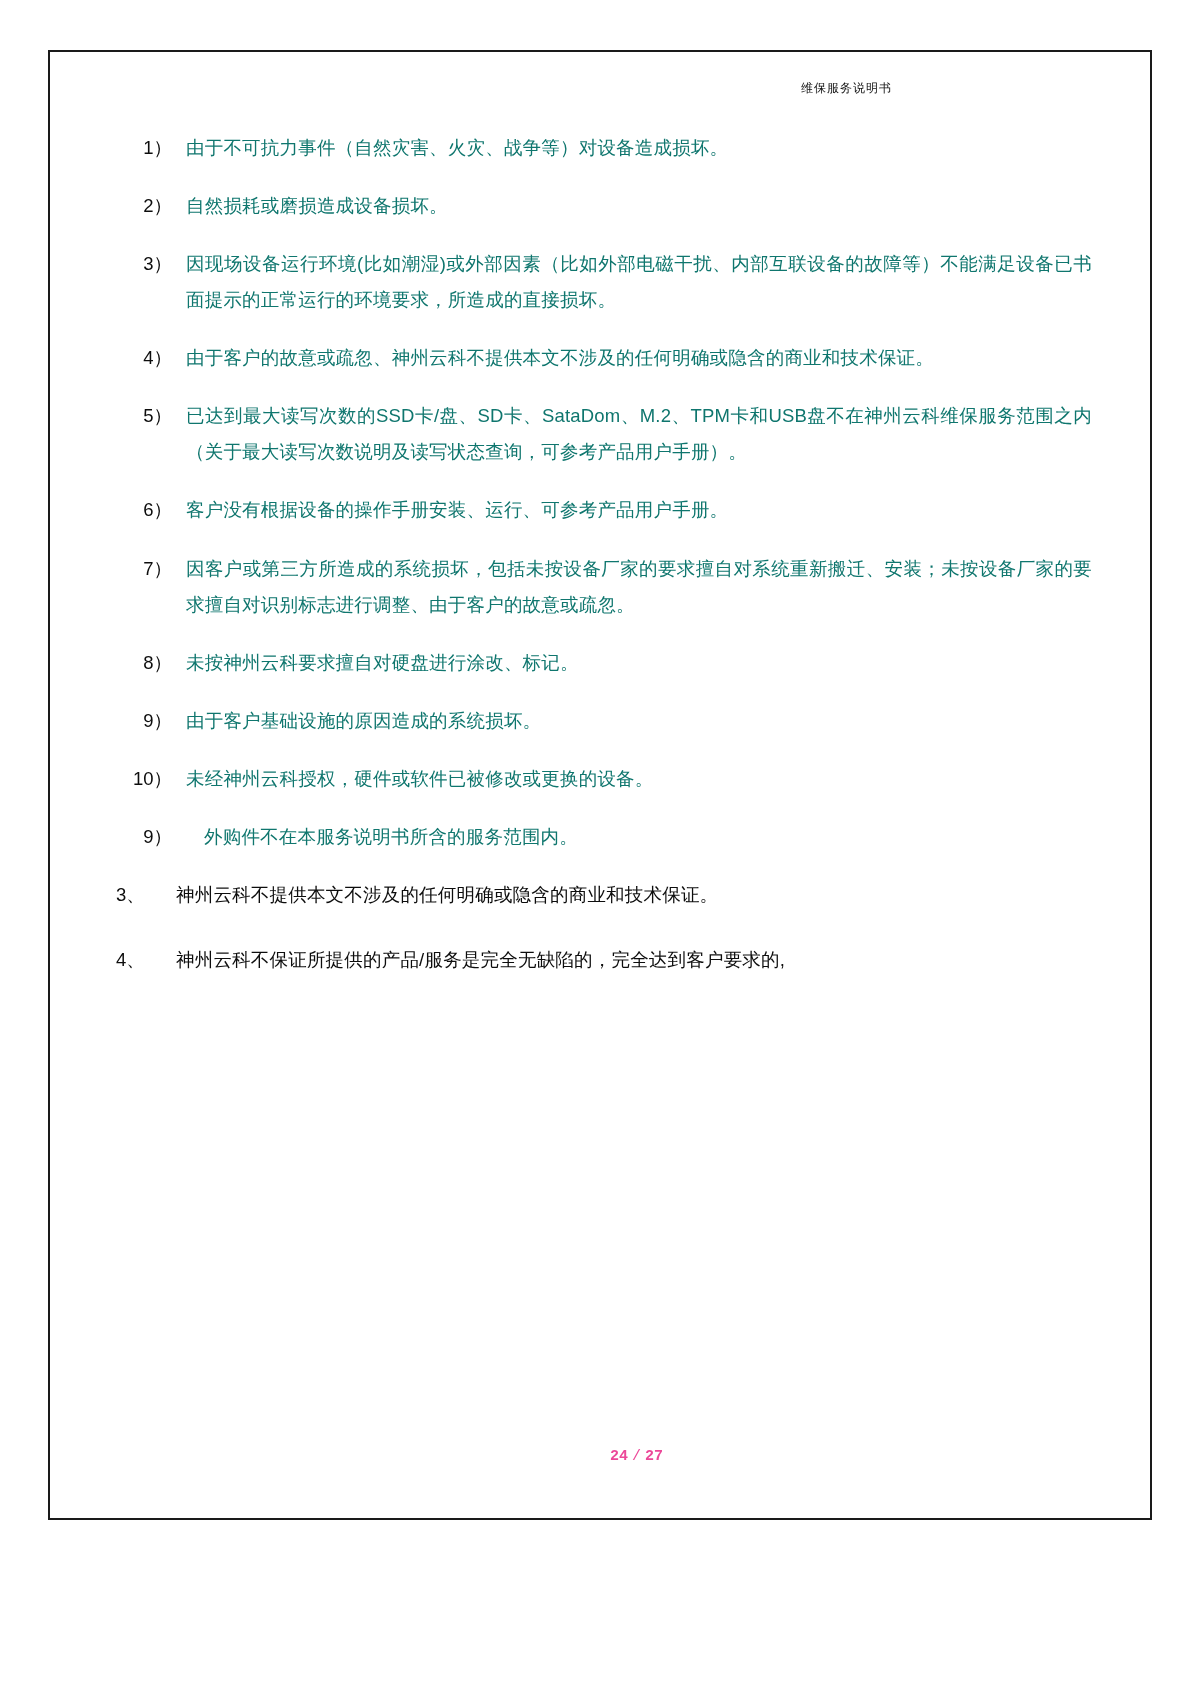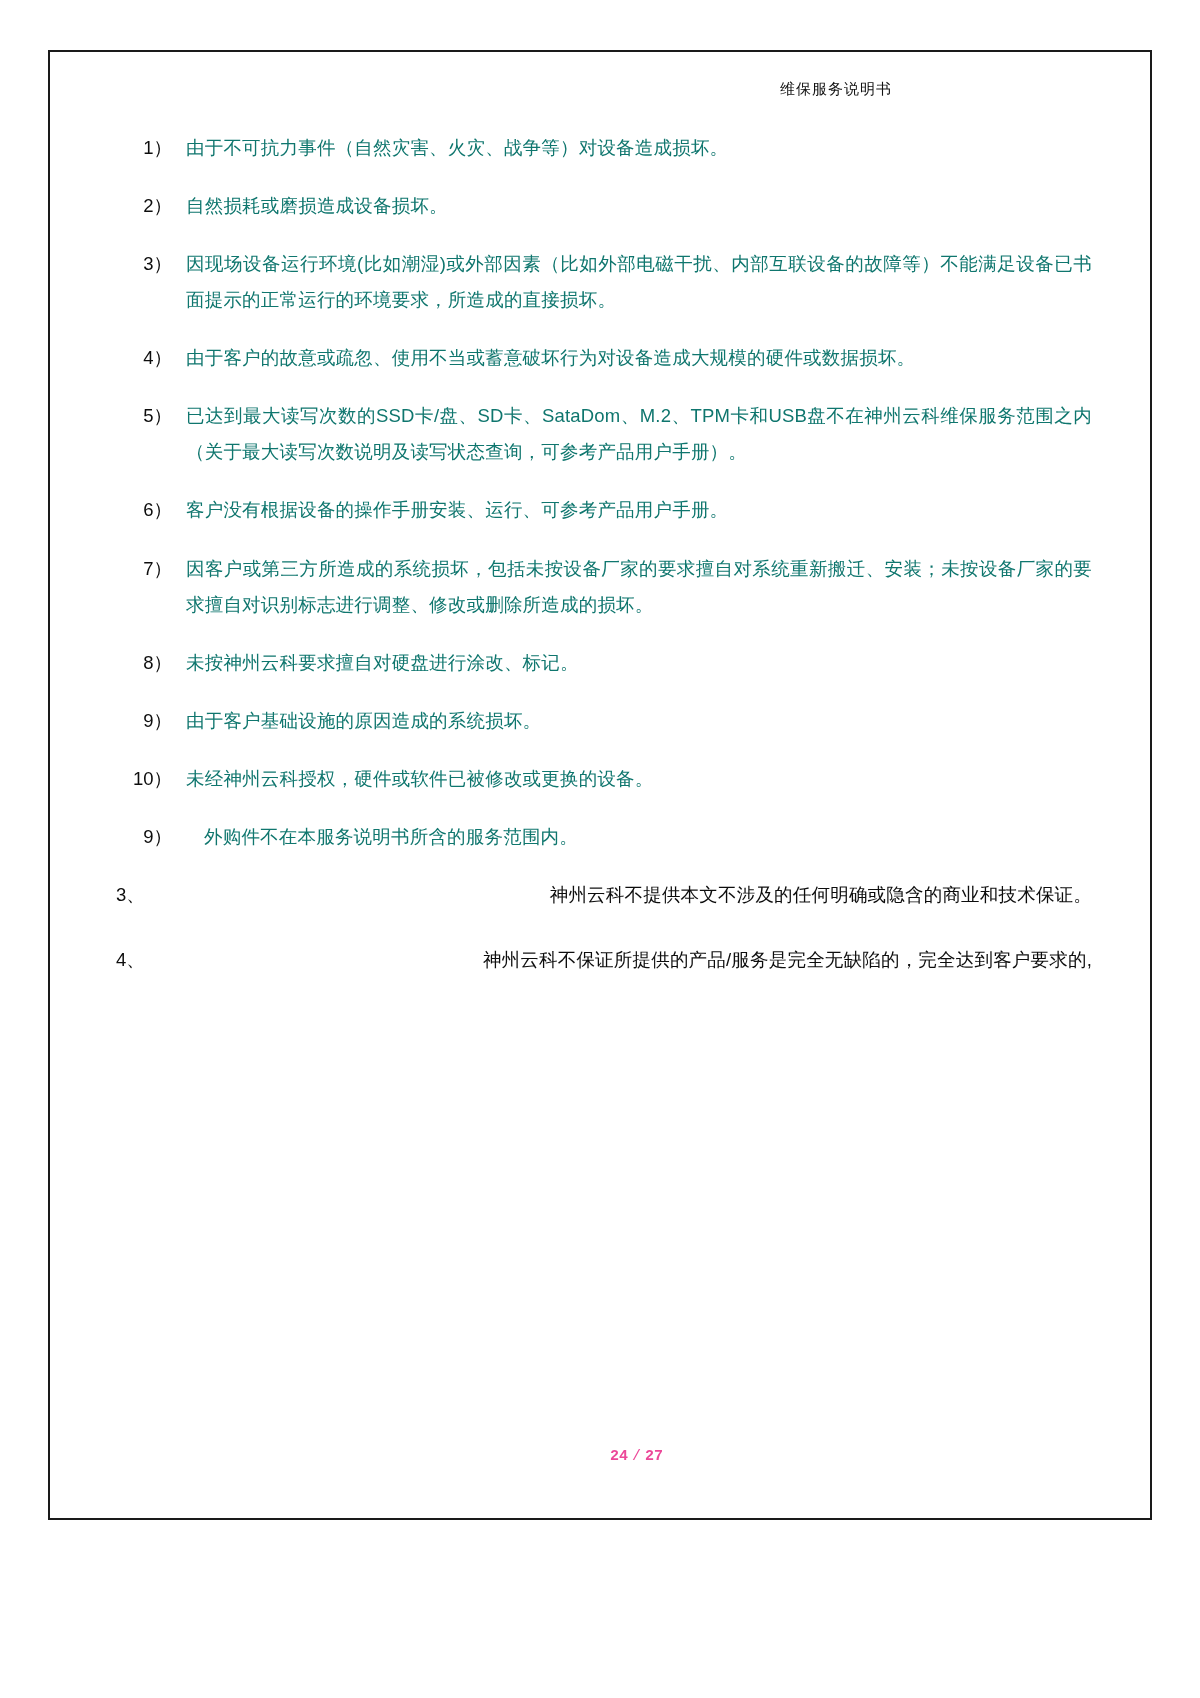--- a/index.html
+++ b/index.html
@@ -27,21 +27,21 @@
     box-sizing: border-box;
   }
   .header {
     position: absolute;
     left: 48px;
     top: 80px;
     width: 904px;
     box-sizing: border-box;
     padding-right: 60px;
     text-align: right;
-    font-size: 15px;
+    font-size: 12px;
     color: #111111;
     letter-spacing: 1px;
     font-family: "DejaVu Serif", serif;
   }
   .content {
     position: absolute;
     left: 48px;
     top: 130px;
     width: 1104px;
     padding: 0 60px 0 60px;
@@ -97,21 +97,20 @@
     line-height: 1.9;
     font-family: "Liberation Sans", sans-serif;
   }
   .top-item .txt {
     flex: 1 1 auto;
     font-size: 18.5px;
     color: #0d0d0d;
     line-height: 1.9;
     letter-spacing: 0.2px;
     font-family: "Liberation Sans", sans-serif;
-    text-align: right;
   }
   .footer {
     position: absolute;
     left: 48px;
     top: 1448px;
     width: 1177px;
     text-align: center;
     font-size: 15px;
     font-weight: bold;
     color: #ec4899;
@@ -150,36 +149,36 @@
         <div class="txt">自然损耗或磨损造成设备损坏。</div>
       </div>
 
       <div class="sub-item">
         <div class="num">3）</div>
         <div class="txt">因现场设备运行环境(比如潮湿)或外部因素（比如外部电磁干扰、内部互联设备的故障等）不能满足设备已书面提示的正常运行的环境要求，所造成的直接损坏。</div>
       </div>
 
       <div class="sub-item">
         <div class="num">4）</div>
-        <div class="txt">由于客户的故意或疏忽、使用不当或蓄意破坏行为对设备造成大规模的硬件或数据损坏。</div>
+        <div class="txt">由于客户的故意或疏忽、神州云科不提供本文不涉及的任何明确或隐含的商业和技术保证。</div>
       </div>
 
       <div class="sub-item">
         <div class="num">5）</div>
         <div class="txt">已达到最大读写次数的SSD卡/盘、SD卡、SataDom、M.2、TPM卡和USB盘不在神州云科维保服务范围之内（关于最大读写次数说明及读写状态查询，可参考产品用户手册）。</div>
       </div>
 
       <div class="sub-item">
         <div class="num">6）</div>
         <div class="txt">客户没有根据设备的操作手册安装、运行、可参考产品用户手册。</div>
       </div>
 
       <div class="sub-item">
         <div class="num">7）</div>
-        <div class="txt">因客户或第三方所造成的系统损坏，包括未按设备厂家的要求擅自对系统重新搬迁、安装；未按设备厂家的要求擅自对识别标志进行调整、修改或删除所造成的损坏。</div>
+        <div class="txt">因客户或第三方所造成的系统损坏，包括未按设备厂家的要求擅自对系统重新搬迁、安装；未按设备厂家的要求擅自对识别标志进行调整、由于客户的故意或疏忽。</div>
       </div>
 
       <div class="sub-item">
         <div class="num">8）</div>
         <div class="txt">未按神州云科要求擅自对硬盘进行涂改、标记。</div>
       </div>
 
       <div class="sub-item">
         <div class="num">9）</div>
         <div class="txt">由于客户基础设施的原因造成的系统损坏。</div>

